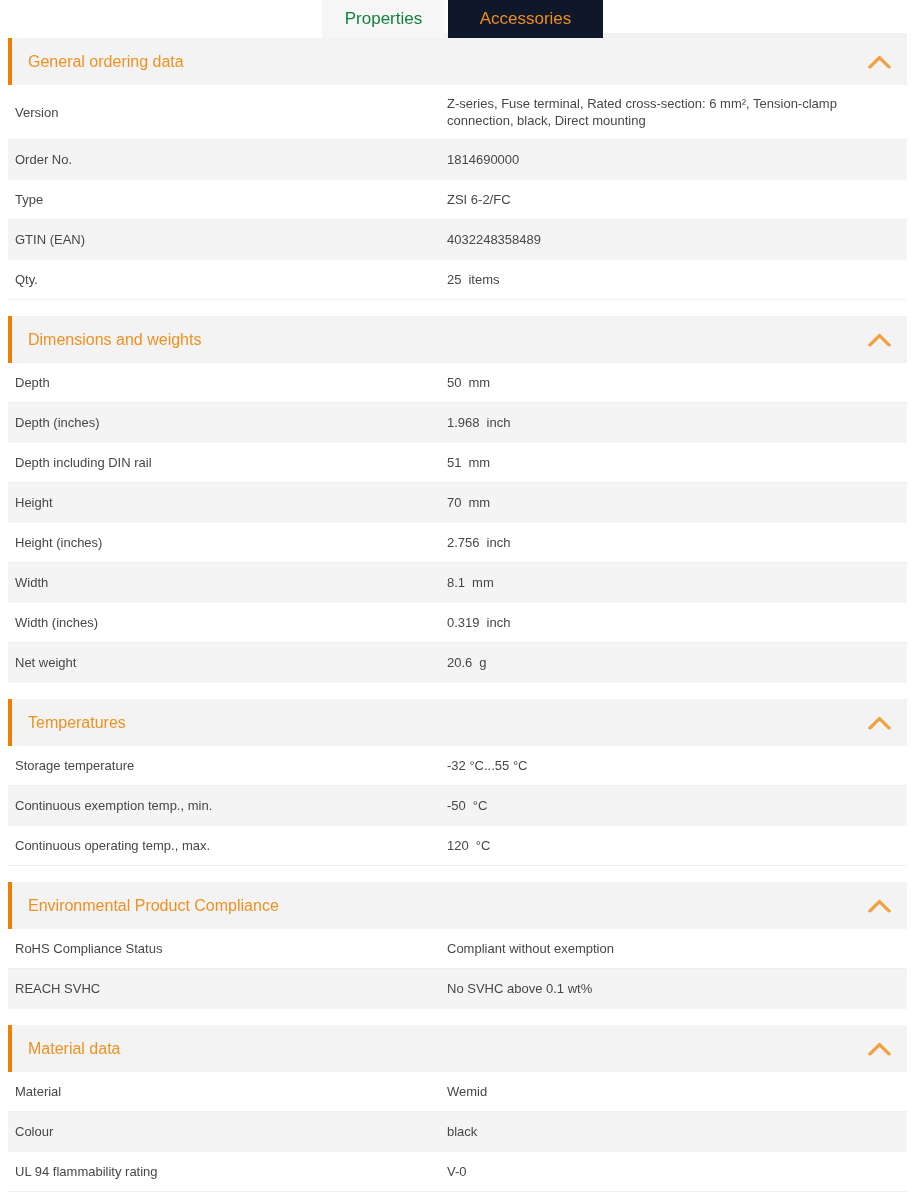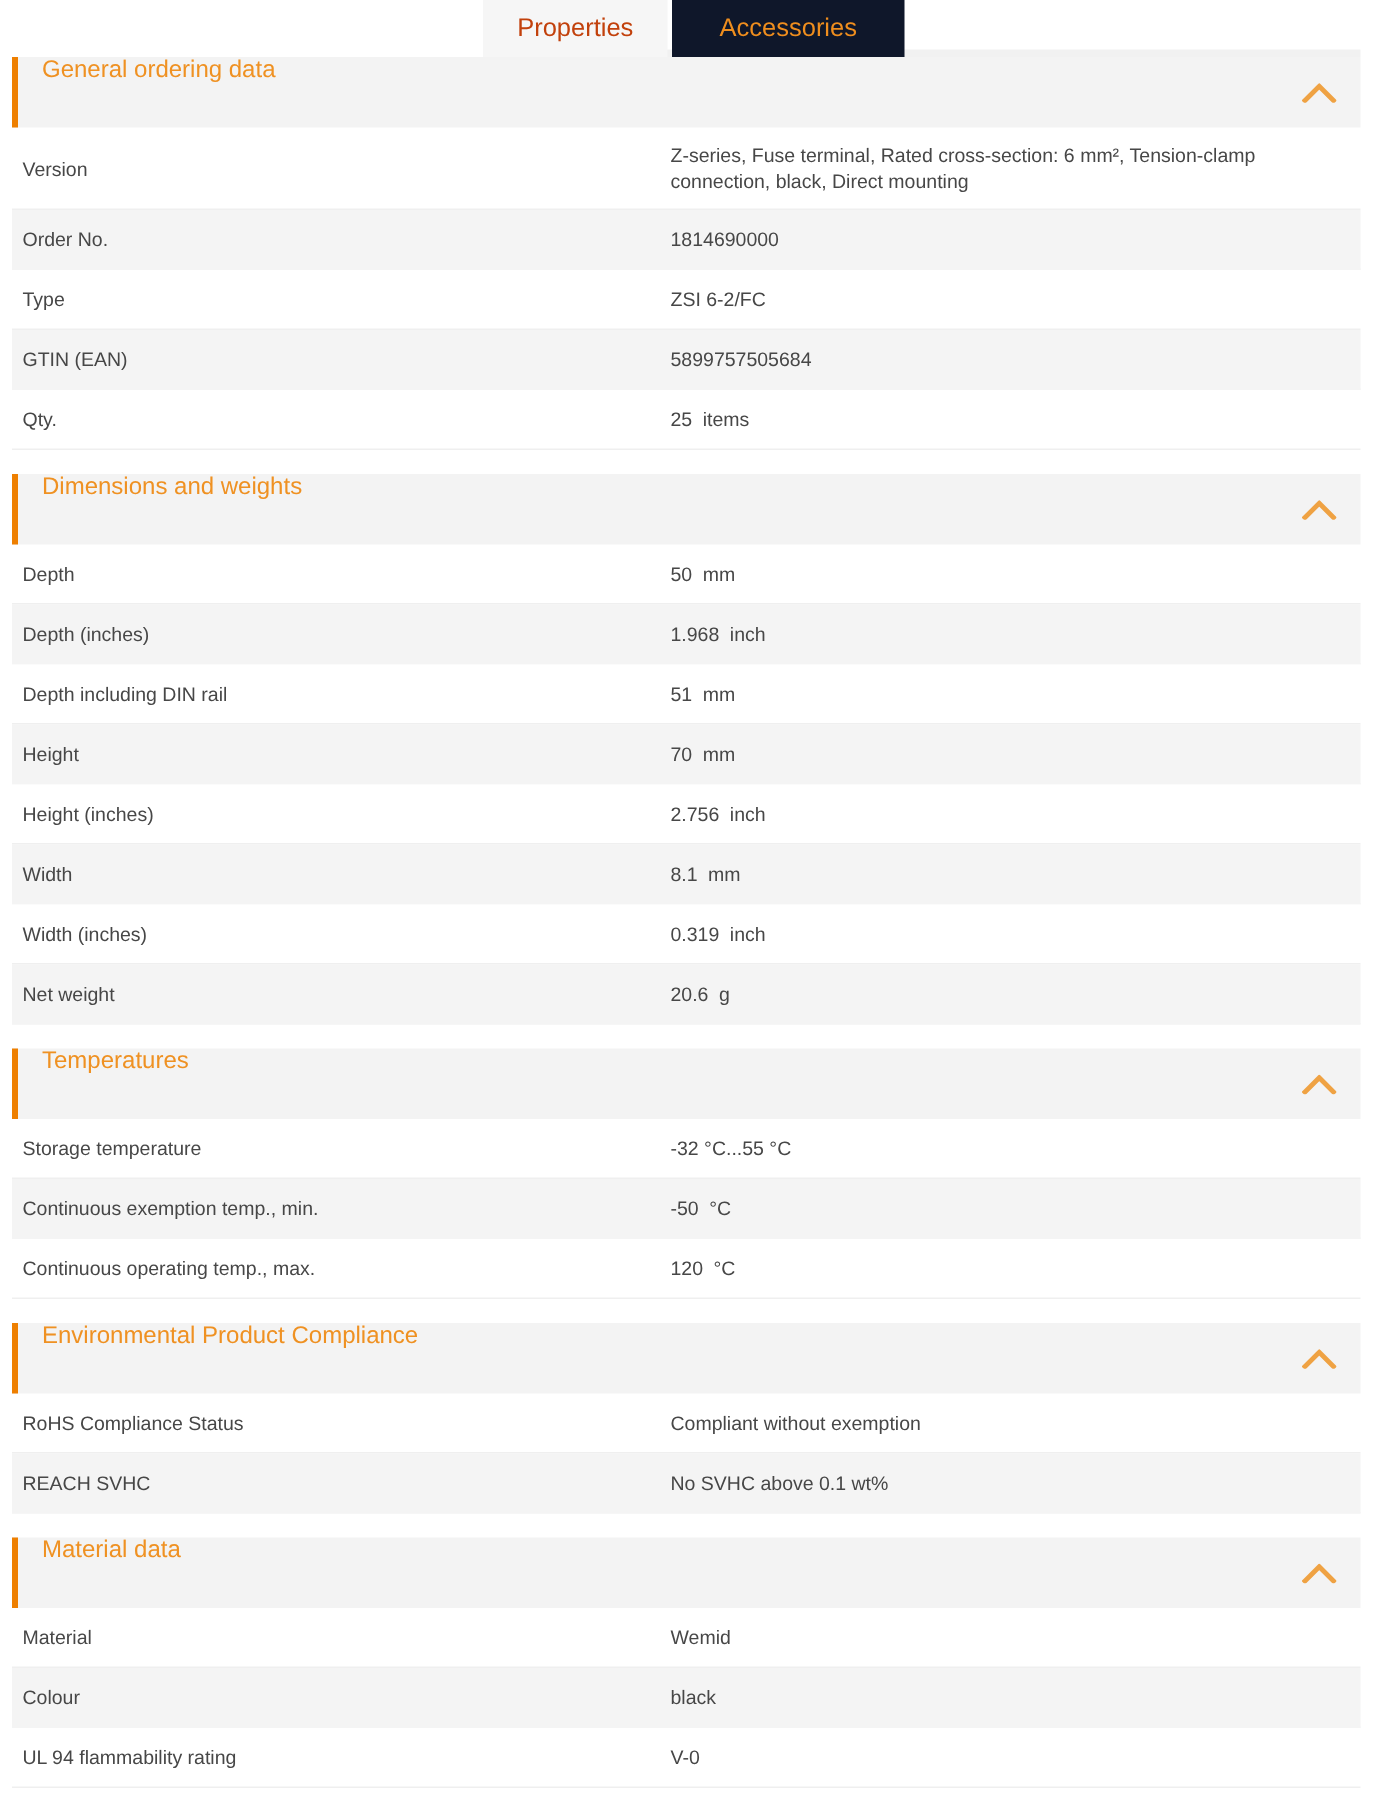--- a/index.html
+++ b/index.html
@@ -7,28 +7,28 @@
     width:916px;height:1201px;overflow:hidden;background:#ffffff;
     font-family:"Liberation Sans","DejaVu Sans",sans-serif;
     -webkit-font-smoothing:antialiased;
   }
   
   .tabbar{position:relative;height:38px;background:#ffffff;}
   .tab-strip{position:absolute;left:322px;right:9px;top:33px;height:5px;background:#f1f1f1;}
   .tabs{position:absolute;left:322px;top:0;display:flex;height:38px;}
   .tab{height:38px;display:flex;align-items:center;justify-content:center;
        font-size:17px;cursor:pointer;box-sizing:border-box;}
-  .tab.active{background:#f6f6f6;color:#c2410c;width:123px;}
+  .tab.active{background:#f6f6f6;color:#15803d;width:123px;}
   .tab.inactive{background:#0f172a;color:#ef8e1e;width:155px;position:relative;z-index:1;margin-left:3px;}
   
   .sections{padding:0;}
   .spec-section{margin:0 9px 16px 8px;}
   .section-header{
     height:47px;background:#f3f3f3;border-left:4px solid #ee7f00;
-    display:flex;padding-left:16px;position:relative;
+    display:flex;align-items:center;padding-left:16px;position:relative;
     cursor:pointer;box-sizing:border-box;
   }
   .section-title{color:#ef9122;font-size:16px;}
   .chevron{position:absolute;right:16px;top:50%;transform:translateY(-50%);
     display:flex;align-items:center;cursor:pointer;}
   .spec-row{
     display:flex;align-items:center;min-height:40px;box-sizing:border-box;
     padding:10px 0 10px 7px;font-size:13px;color:#474747;
     border-bottom:1px solid #efefef;background:#ffffff;
   }
@@ -72,21 +72,21 @@
           <div class="spec-row">
             <div class="spec-row-label">Order No.</div>
             <div class="spec-row-value"><span>1814690000</span></div>
           </div>
           <div class="spec-row">
             <div class="spec-row-label">Type</div>
             <div class="spec-row-value"><span>ZSI 6-2/FC</span></div>
           </div>
           <div class="spec-row">
             <div class="spec-row-label">GTIN (EAN)</div>
-            <div class="spec-row-value"><span>5899757505684</span></div>
+            <div class="spec-row-value"><span>4032248358489</span></div>
           </div>
           <div class="spec-row">
             <div class="spec-row-label">Qty.</div>
             <div class="spec-row-value"><span>25</span><span class="unit">items</span></div>
           </div>
         </div>
       </section>
       <section class="spec-section">
         <div class="section-header">
           <span class="section-title">Dimensions and weights</span>

